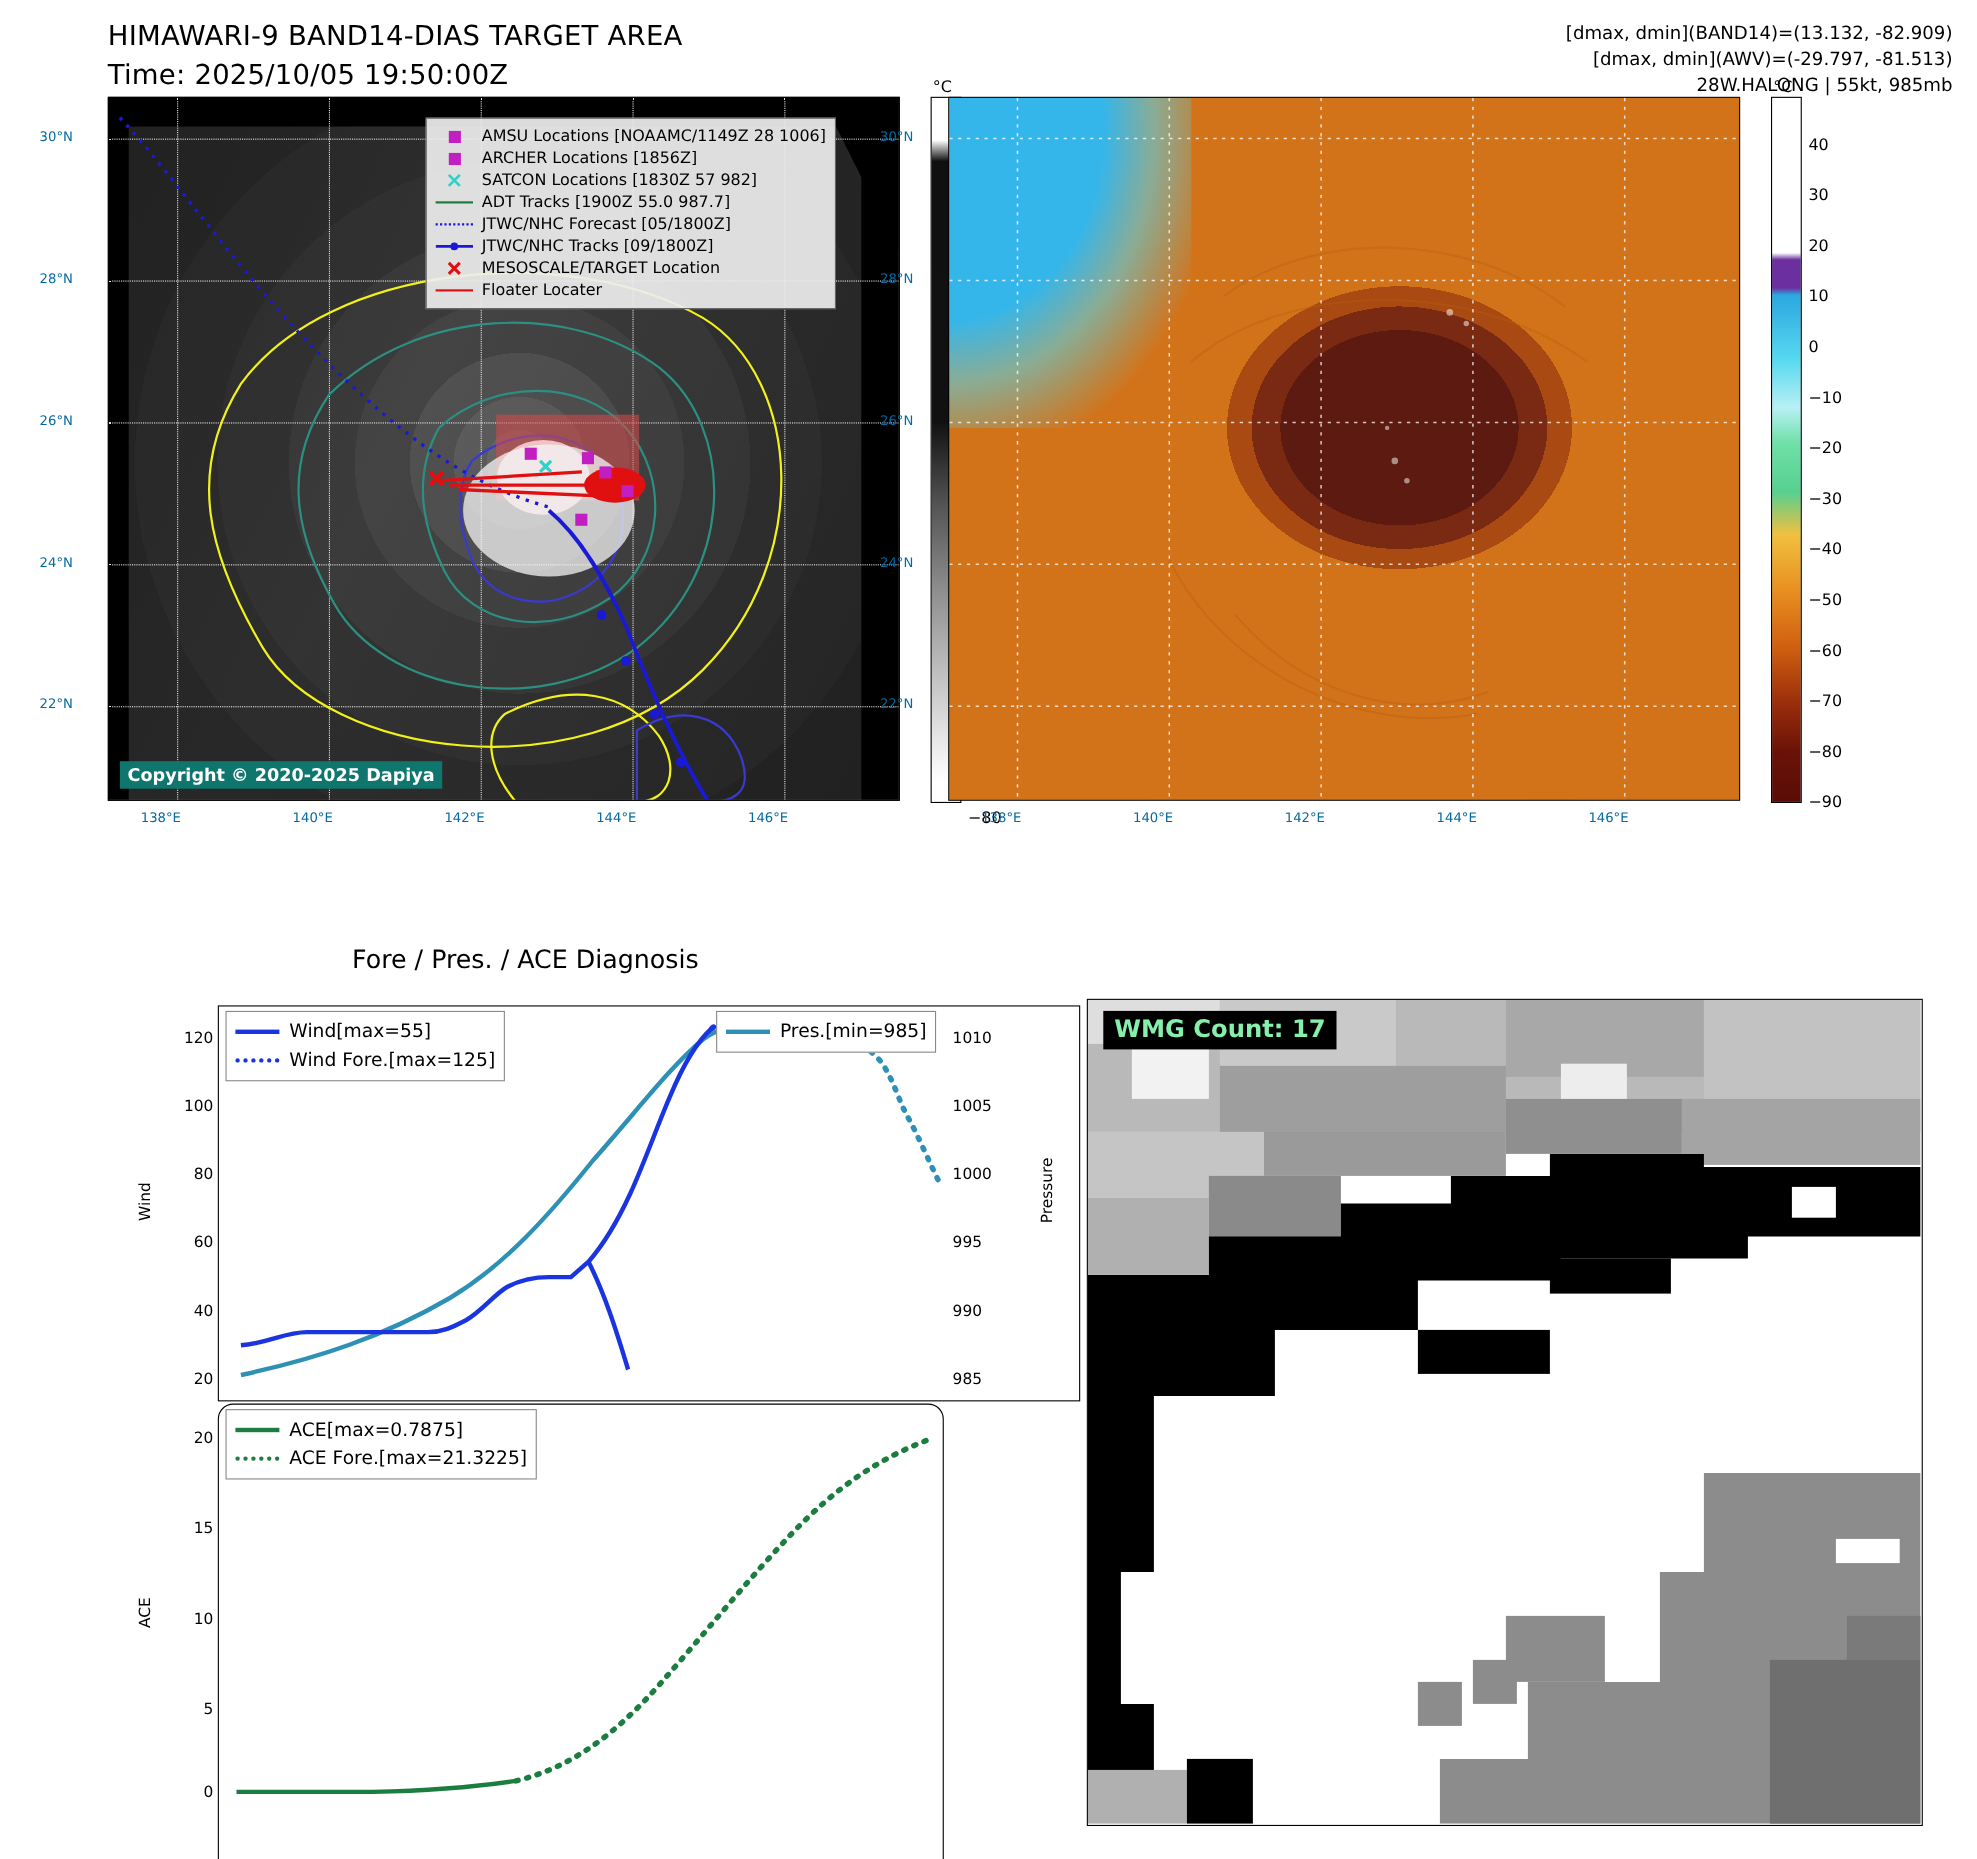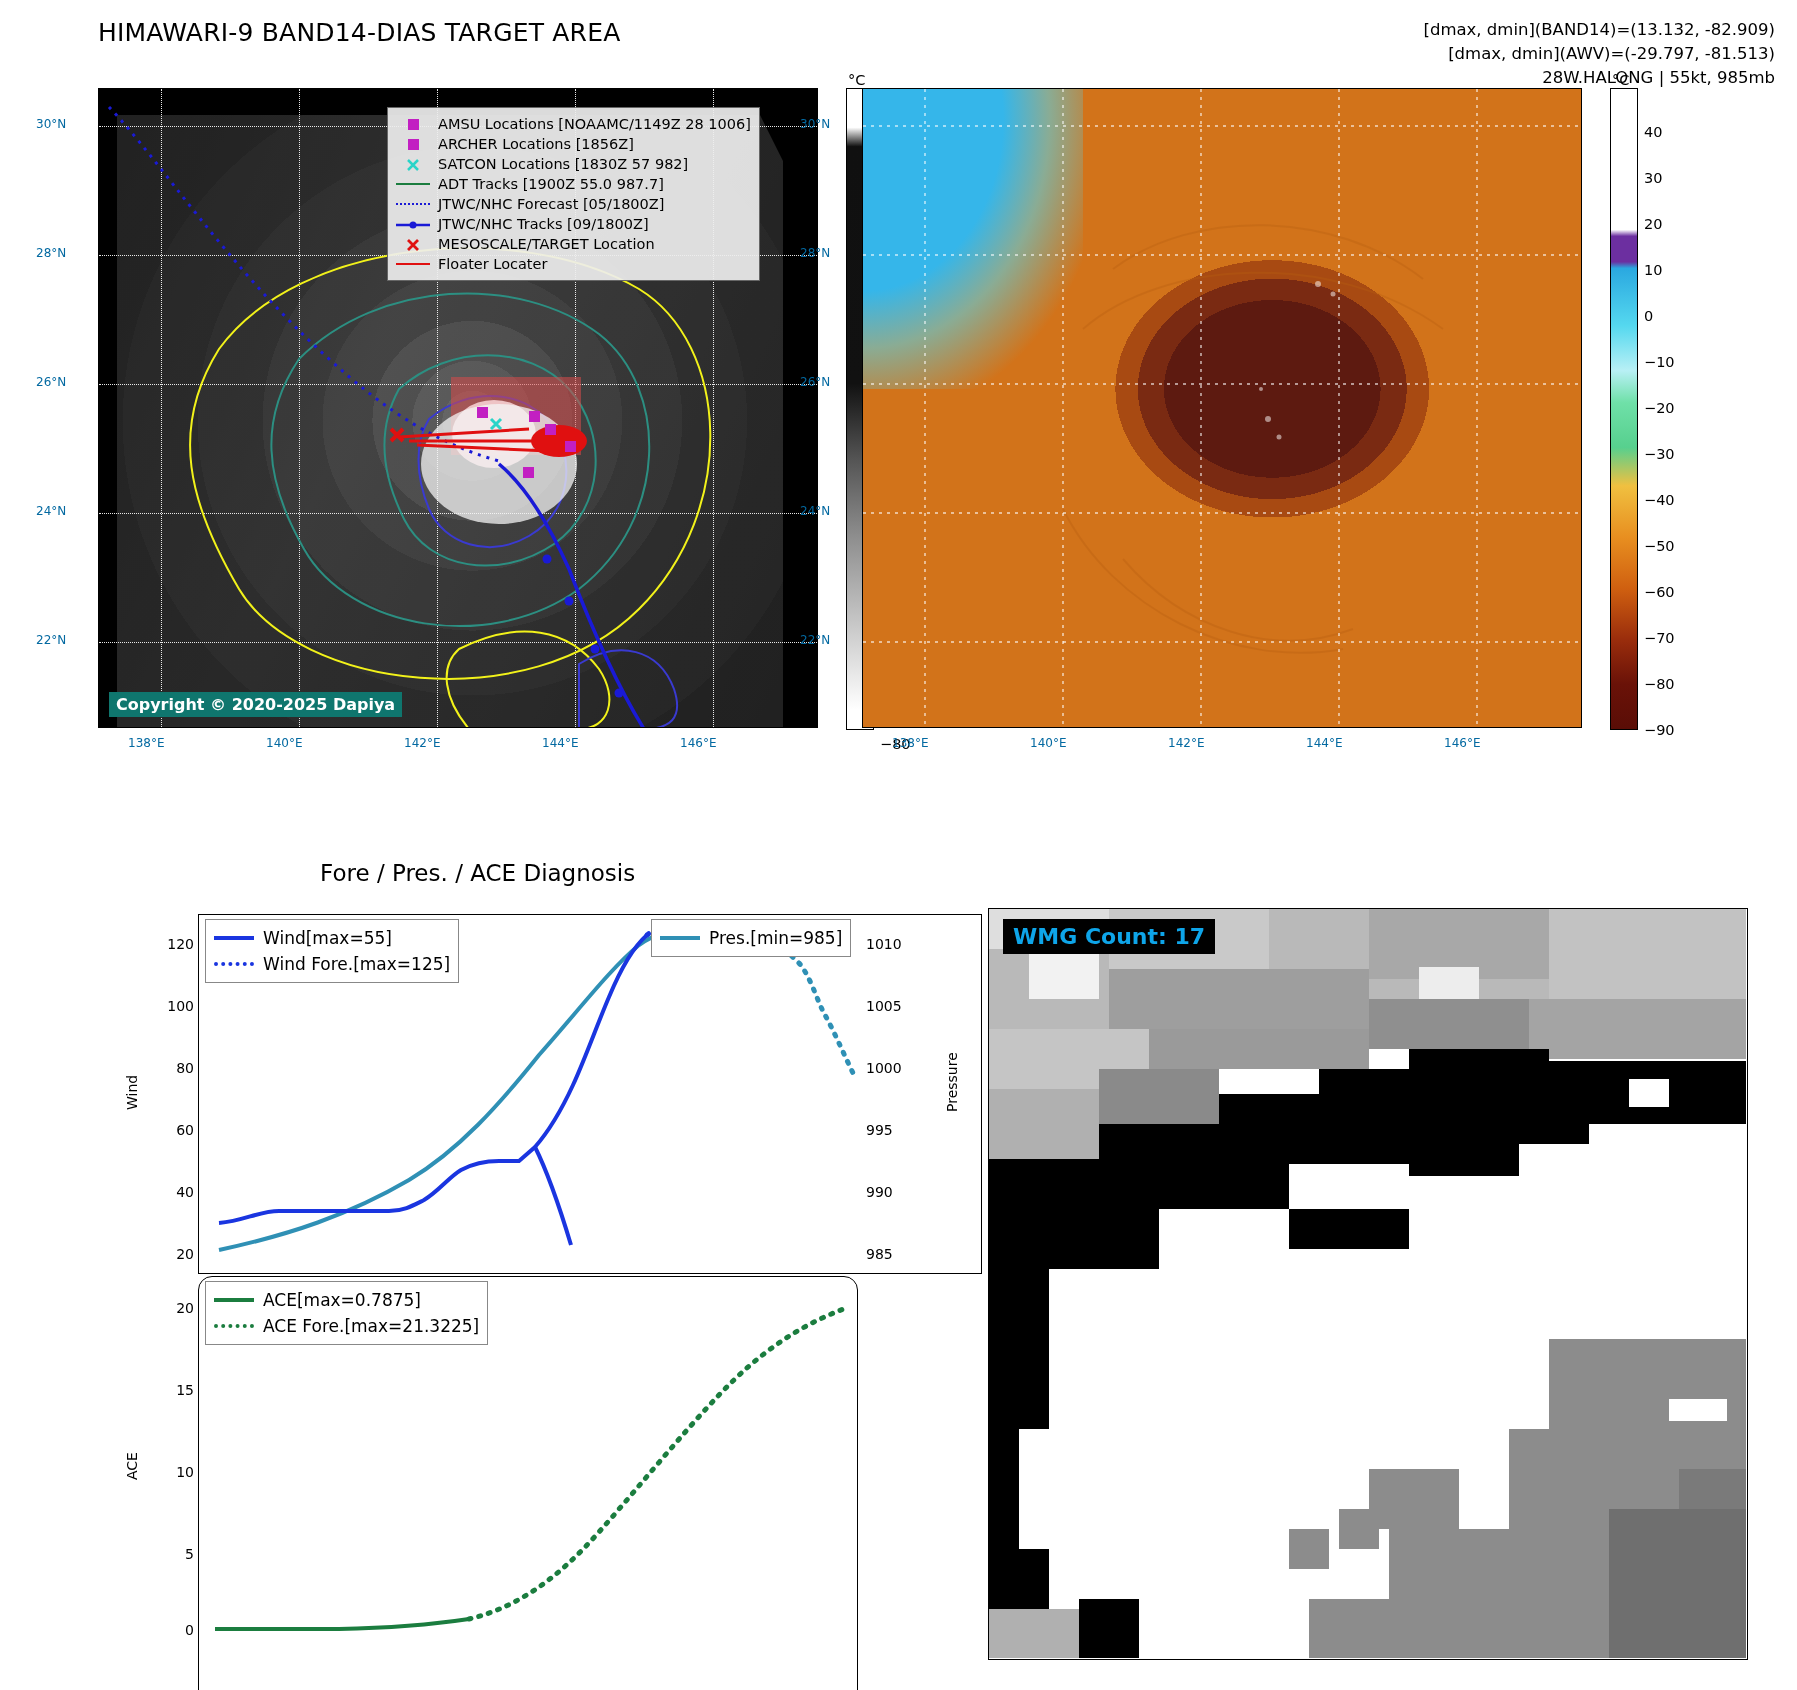--- a/index.html
+++ b/index.html
@@ -51,29 +51,30 @@
   #bl{left:98px;top:900px;width:760px;height:760px;}
   .axbox{position:absolute;border:1.5px solid #000;box-sizing:border-box;background:#fff;}
   .axname{position:absolute;font-size:14px;transform-origin:0 0;}
   .legend2{position:absolute;background:#fff;border:1px solid #888;padding:5px 8px;font-size:17px;line-height:26px;}
   .legend2 .row{display:flex;align-items:center;gap:9px;white-space:nowrap;}
   .lk2{width:40px;height:0;border-top:4px solid #000;display:inline-block;flex:0 0 40px;}
 
   
   #br{left:988px;top:908px;width:760px;height:752px;}
   #br .imgbox{position:absolute;inset:0;border:1.5px solid #000;box-sizing:border-box;overflow:hidden;background:#fff;}
-  .wmgbadge{position:absolute;left:14px;top:10px;background:#000;color:#0ea5e9;font-weight:bold;font-size:22px;padding:5px 10px;z-index:5;}
+  .wmgbadge{position:absolute;left:14px;top:10px;background:#000;color:#86efac;font-weight:bold;font-size:22px;padding:5px 10px;z-index:5;}
 
   .hdr-right{position:absolute;right:22px;top:18px;text-align:right;font-size:16.5px;line-height:24px;}
 </style>
 </head>
 <body>
 
 <div class="panel" style="left:98px;top:18px;">
   <div class="ttl">HIMAWARI-9 BAND14-DIAS TARGET AREA</div>
+  <div class="ttl" style="margin-top:6px;">Time: 2025/10/05 19:50:00Z</div>
 </div>
 
 <div class="hdr-right">
   <div>[dmax, dmin](BAND14)=(13.132, -82.909)</div>
   <div>[dmax, dmin](AWV)=(-29.797, -81.513)</div>
   <div>28W.HALONG | 55kt, 985mb</div>
 </div>
 
 <div class="panel" id="tl">
   <div class="imgbox">

